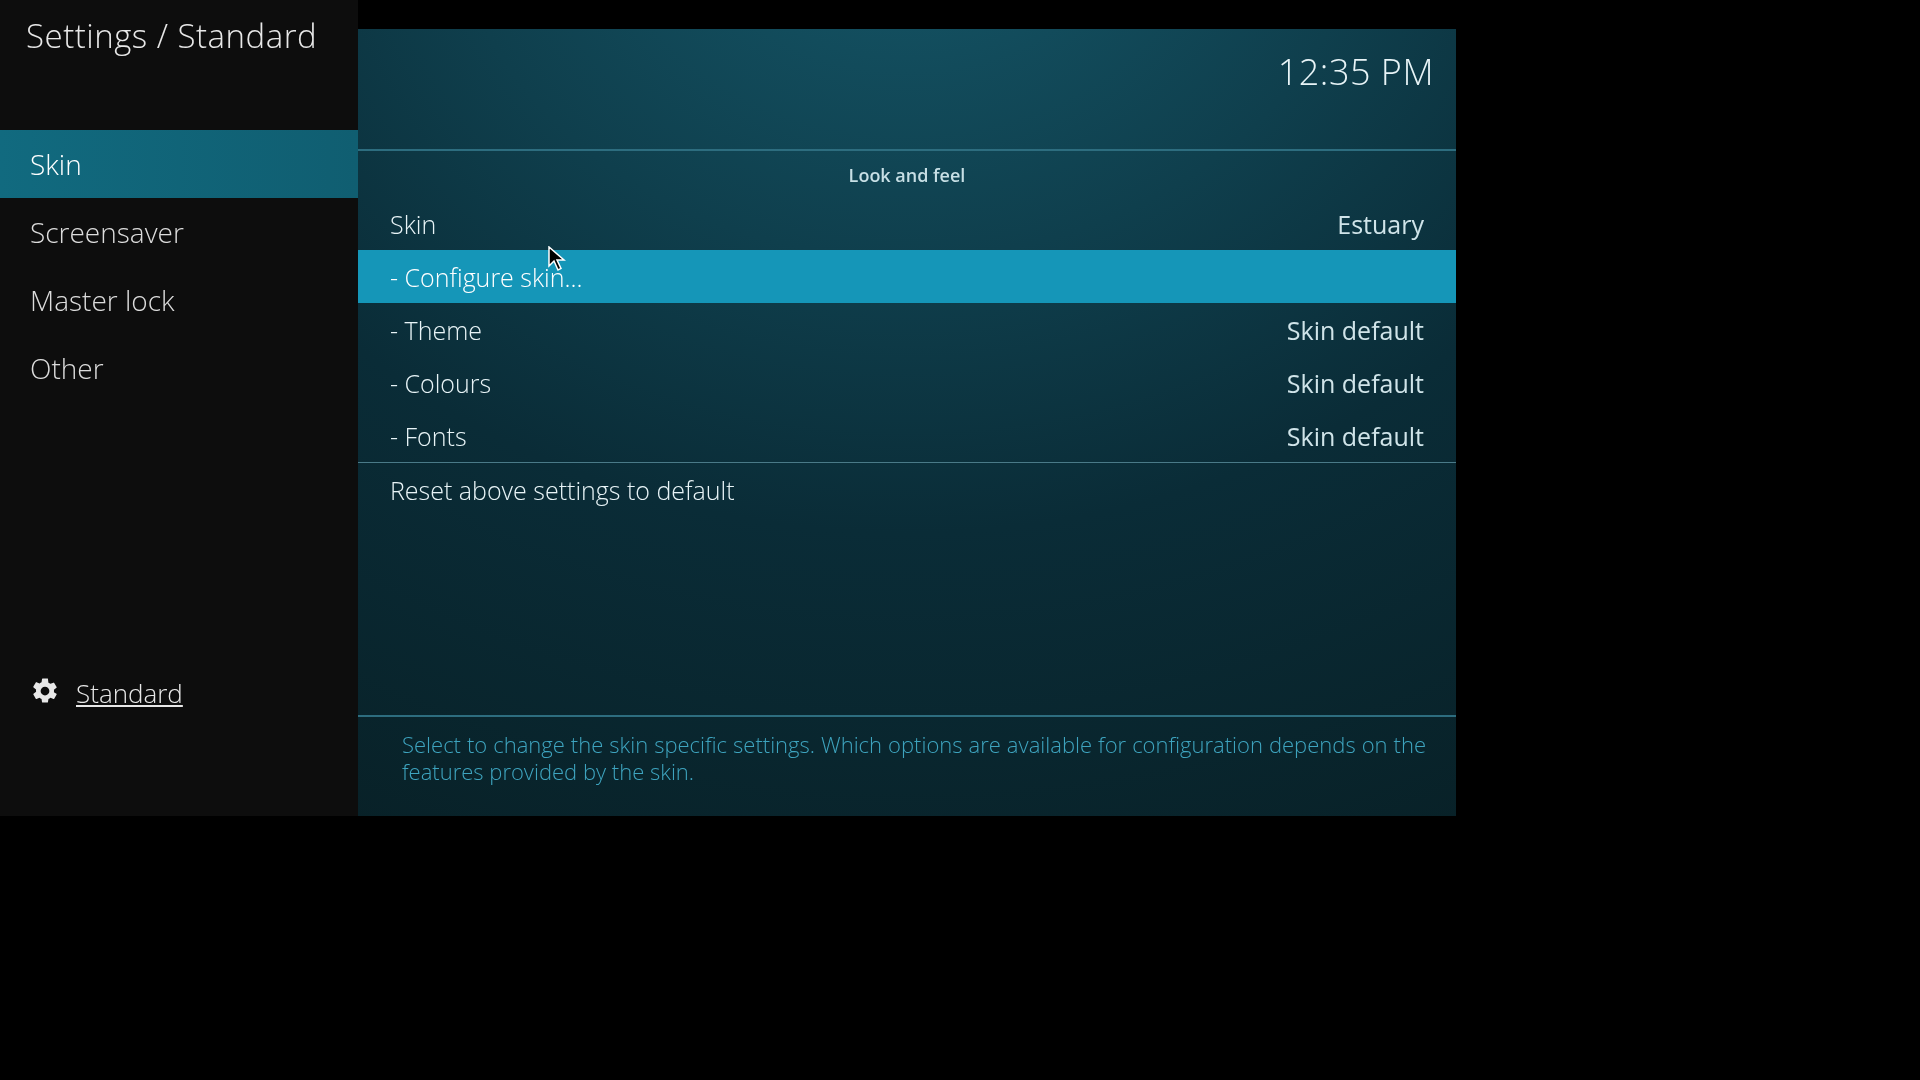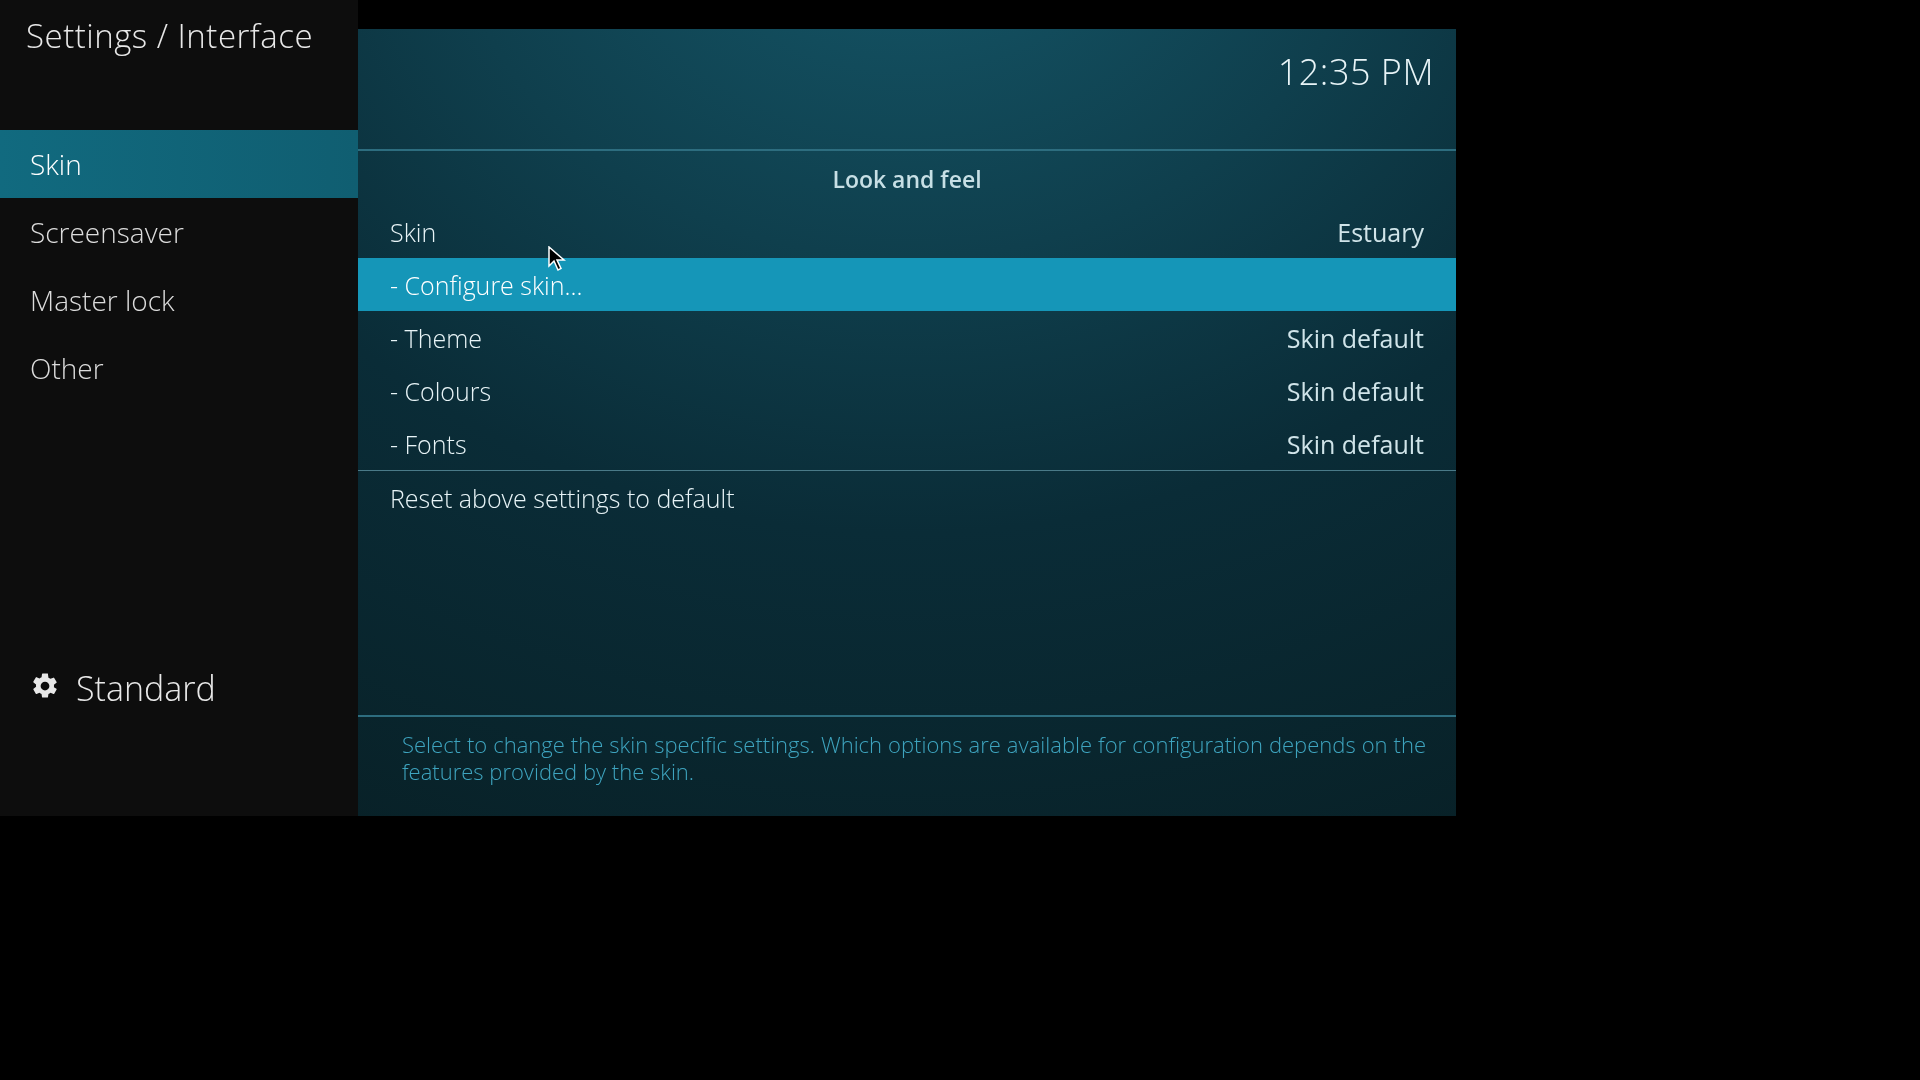--- a/index.html
+++ b/index.html
@@ -63,22 +63,23 @@
     gap: 16px;
   }
   
   .gear-icon svg {
     width: 30px;
     height: 30px;
   }
   
   .settings-level-label {
     color: #e8e8e8;
-    font-size: 34px;
-    font-weight: 300;
+    font-size: 26px;
+    font-weight: 300;
+    text-decoration: underline;
   }
   
   .main {
     flex: 1;
     position: relative;
     background: radial-gradient(ellipse 120% 140% at 50% -20%, #15586a 0%, #0f3f4d 35%, #0a2c37 60%, #082026 100%);
     display: flex;
     flex-direction: column;
     margin-top: 29px;
   }
@@ -94,21 +95,21 @@
   }
   
   .content {
     margin-top: 120px;
     border-top: 2px solid #2d6d7f;
   }
   
   .section-header {
     text-align: center;
     color: #c7dfe5;
-    font-size: 23px;
+    font-size: 18px;
     font-weight: 600;
     padding: 12px 0 10px 0;
   }
   
   .setting-row {
     display: flex;
     justify-content: space-between;
     align-items: center;
     height: 53px;
     padding: 0 32px;
@@ -171,21 +172,21 @@
   }
   .cursor svg { width: 20px; height: 26px; }
 </style>
 </head>
 <body>
 
 <div class="app">
 
   <div class="sidebar">
     <div class="header">
-      <div class="breadcrumb">Settings / Interface</div>
+      <div class="breadcrumb">Settings / Standard</div>
     </div>
     <div class="sidebar-items">
       <div class="sidebar-item active">
         <span>Skin</span>
       </div>
       <div class="sidebar-item">
         <span>Screensaver</span>
       </div>
       <div class="sidebar-item">
         <span>Master lock</span>

